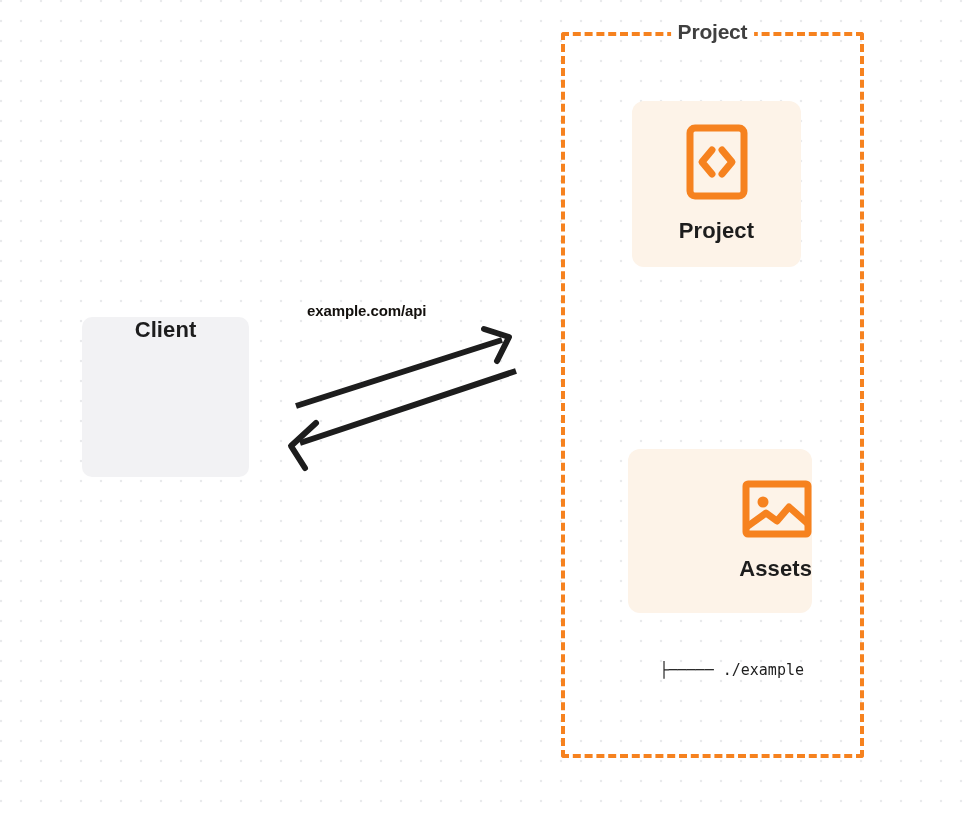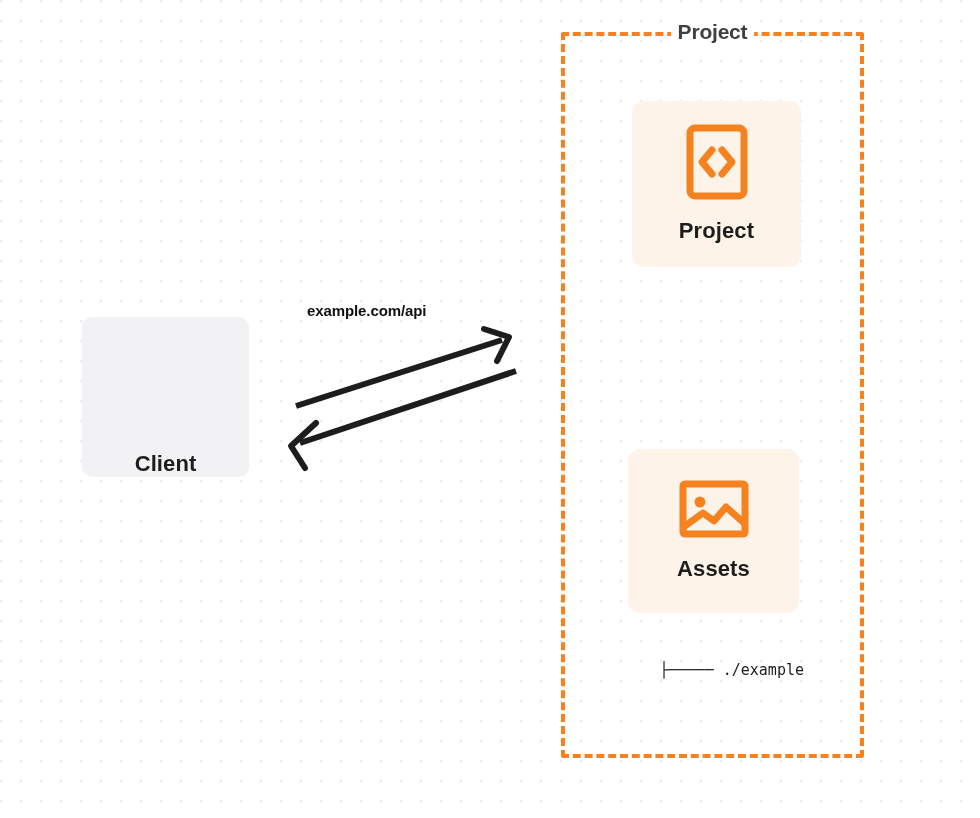--- a/index.html
+++ b/index.html
@@ -28,21 +28,21 @@
   
   #client-node {
     position: absolute;
     left: 82px;
     top: 317px;
     width: 167px;
     height: 160px;
     background: #f2f2f4;
     border-radius: 10px;
     display: flex;
-    align-items: flex-end;
+    align-items: flex-start;
     justify-content: center;
   }
   #client-node .node-label {
     font-size: 22px;
     font-weight: 700;
     color: #1d1d1d;
     letter-spacing: 0.1px;
   }
 
   
@@ -104,22 +104,23 @@
   }
   #worker-card {
     left: 632px;
     top: 101px;
     width: 169px;
     height: 166px;
   }
   #assets-card {
     left: 628px;
     top: 449px;
-    width: 171px;
+    width: 184px;
     height: 164px;
+    align-items: flex-end;
   }
   .resource-icon {
     display: block;
     margin-bottom: 14px;
   }
   .resource-label {
     font-size: 22px;
     font-weight: 700;
     color: #1d1d1d;
     letter-spacing: 0.1px;

